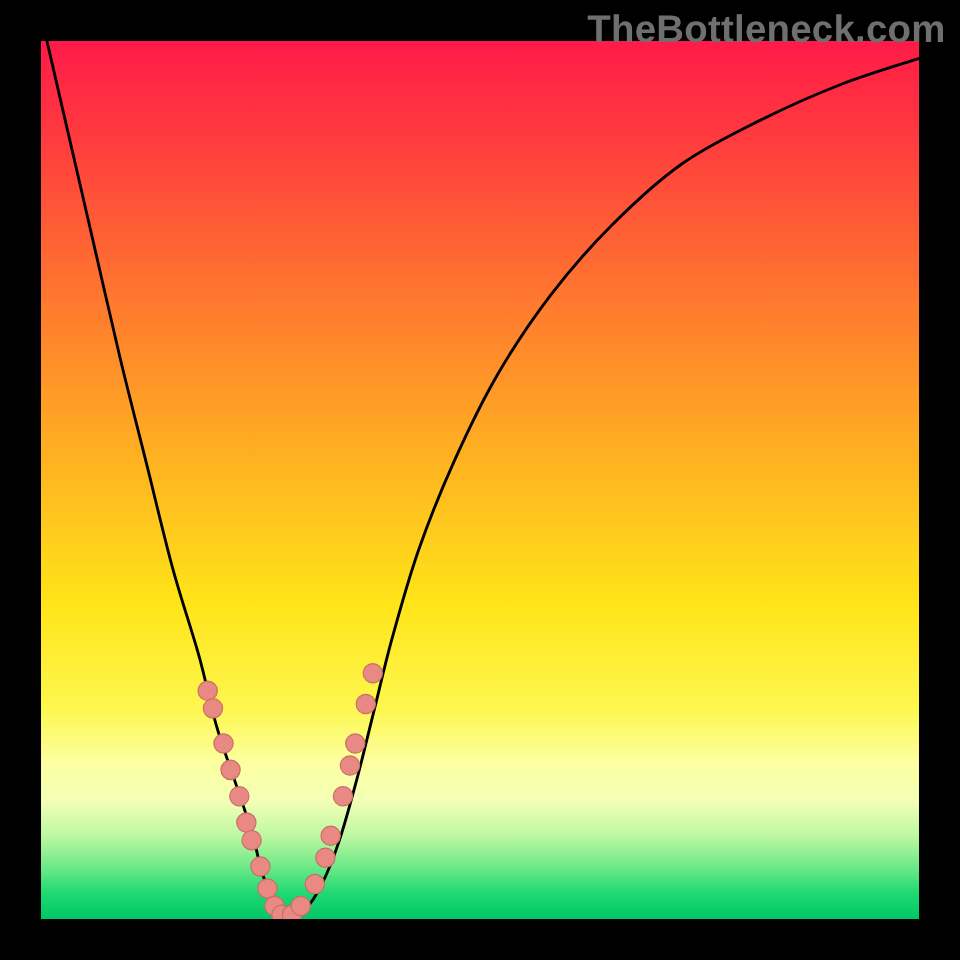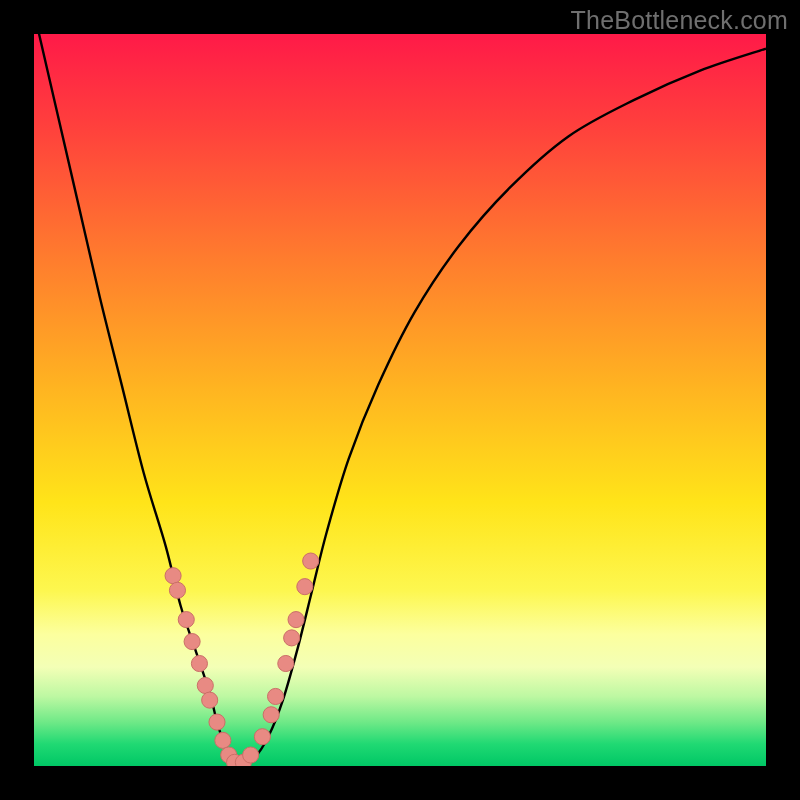--- a/index.html
+++ b/index.html
@@ -29,22 +29,22 @@
   }
   .gradient {
     position: absolute;
     inset: 0;
   }
   .watermark {
     position: absolute;
     top: 6px;
     right: 12px;
     color: #6f6f6f;
-    font-size: 25px;
-    font-weight: 400;
+    font-size: 32px;
+    font-weight: 700;
     letter-spacing: 0.2px;
   }
   svg {
     position: absolute;
     inset: 0;
   }
 </style>
 </head>
 <body>
 

